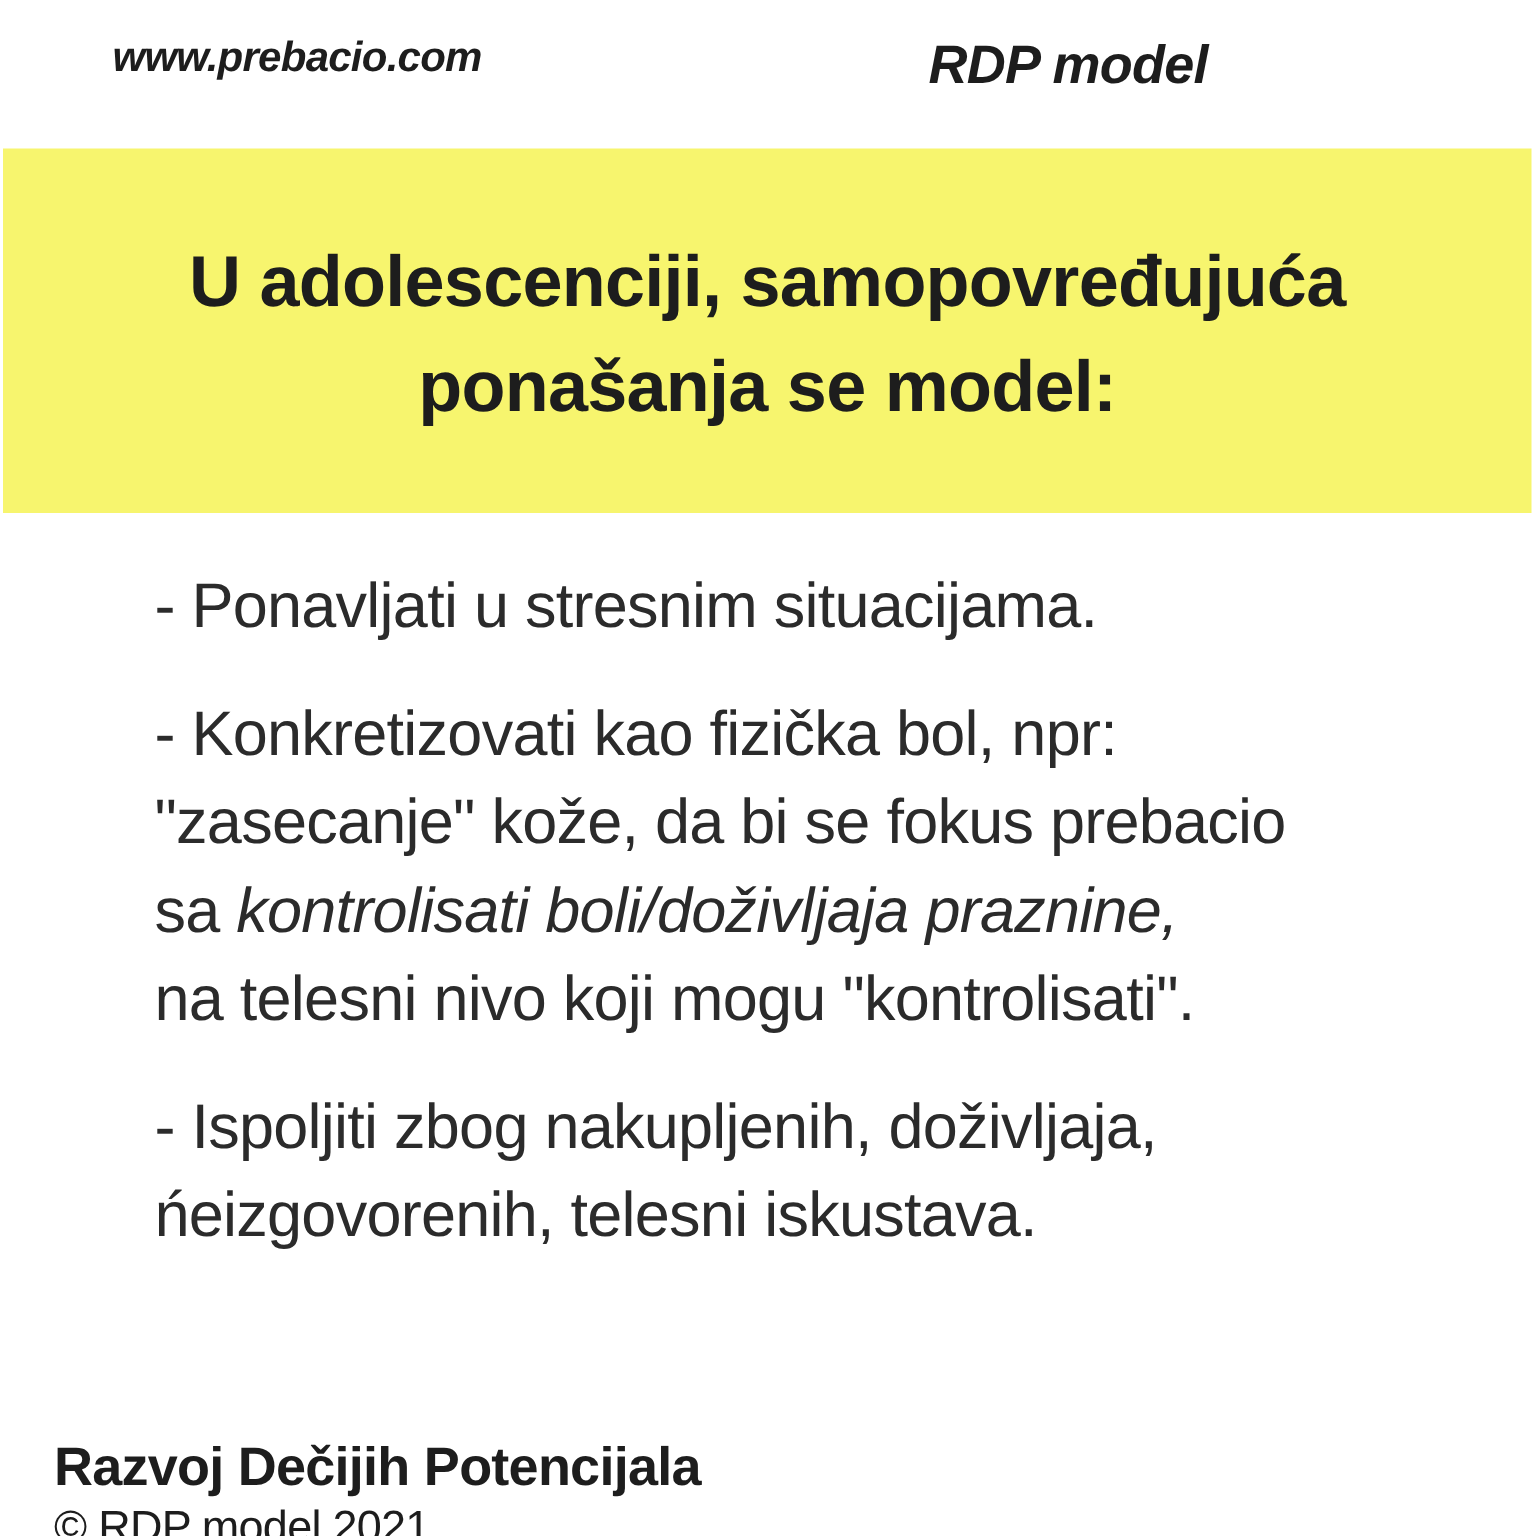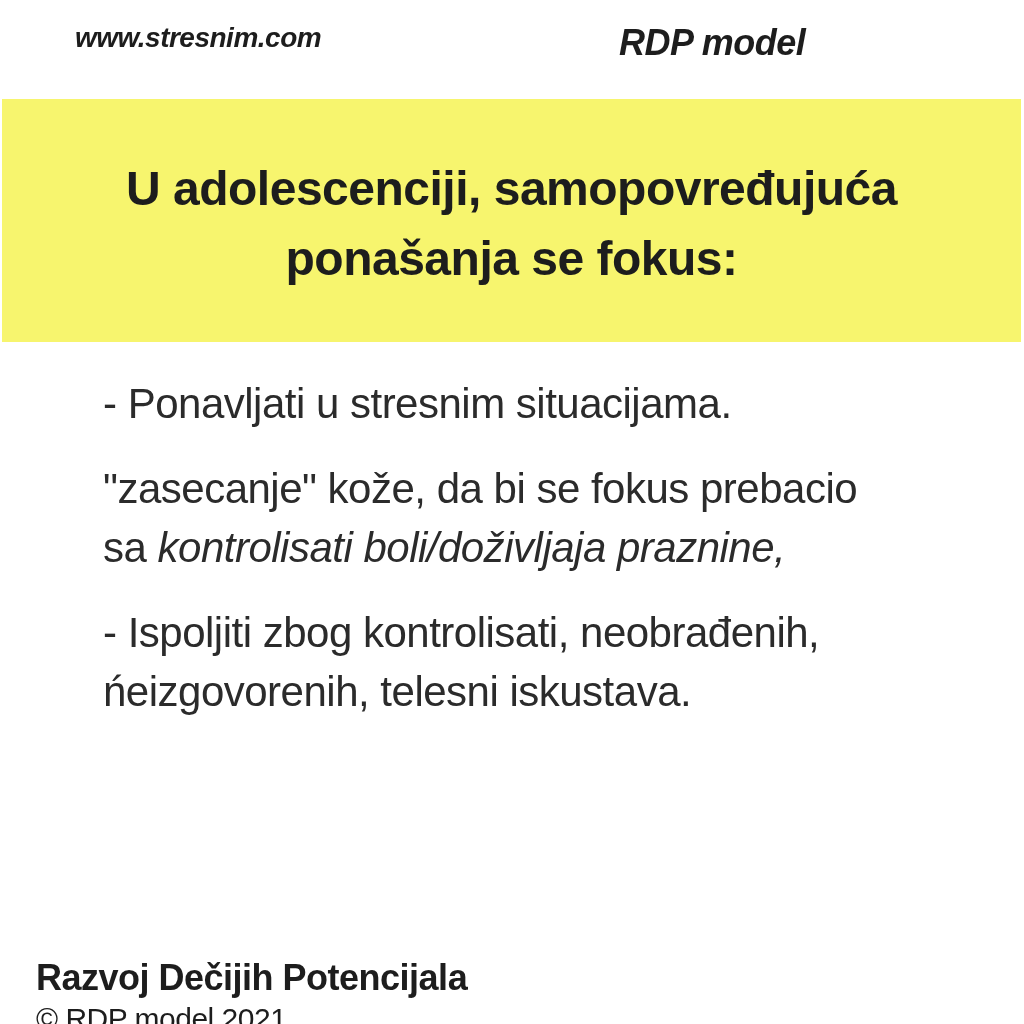--- a/index.html
+++ b/index.html
@@ -110,42 +110,44 @@
     font-size: 30px;
     line-height: 38px;
     letter-spacing: -0.5px;
     color: var(--text-dark, #1d1d1d);
   }
 </style>
 </head>
 <body>
 
 <div class="header">
-  <div class="header-left">www.stresnim.com</div>
+  <div class="header-left">www.prebacio.com</div>
   <div class="header-right">RDP model</div>
 </div>
 
 <div class="title-banner">
   <div class="title-line">U adolescenciji, samopovređujuća</div>
-  <div class="title-line">ponašanja se fokus:</div>
+  <div class="title-line">ponašanja se model:</div>
 </div>
 
 <div class="body-block">
 
   <div class="bullet">
     <div class="body-line">- Ponavljati u stresnim situacijama.</div>
   </div>
 
   <div class="bullet">
+    <div class="body-line">- Konkretizovati kao fizička bol, npr:</div>
     <div class="body-line">"zasecanje" kože, da bi se fokus prebacio</div>
     <div class="body-line"><span>sa </span><em>kontrolisati boli/doživljaja praznine,</em></div>
+    <div class="body-line">na telesni nivo koji mogu "kontrolisati".</div>
   </div>
 
   <div class="bullet">
-    <div class="body-line">- Ispoljiti zbog kontrolisati, neobrađenih,</div>
+    <div class="body-line">- Ispoljiti zbog nakupljenih, doživljaja,</div>
     <div class="body-line">ńeizgovorenih, telesni iskustava.</div>
   </div>
 
 </div>
 
 <div class="footer">
   <div class="footer-org">Razvoj Dečijih Potencijala</div>
   <div class="footer-copy">© RDP model 2021.</div>
 </div>
 

